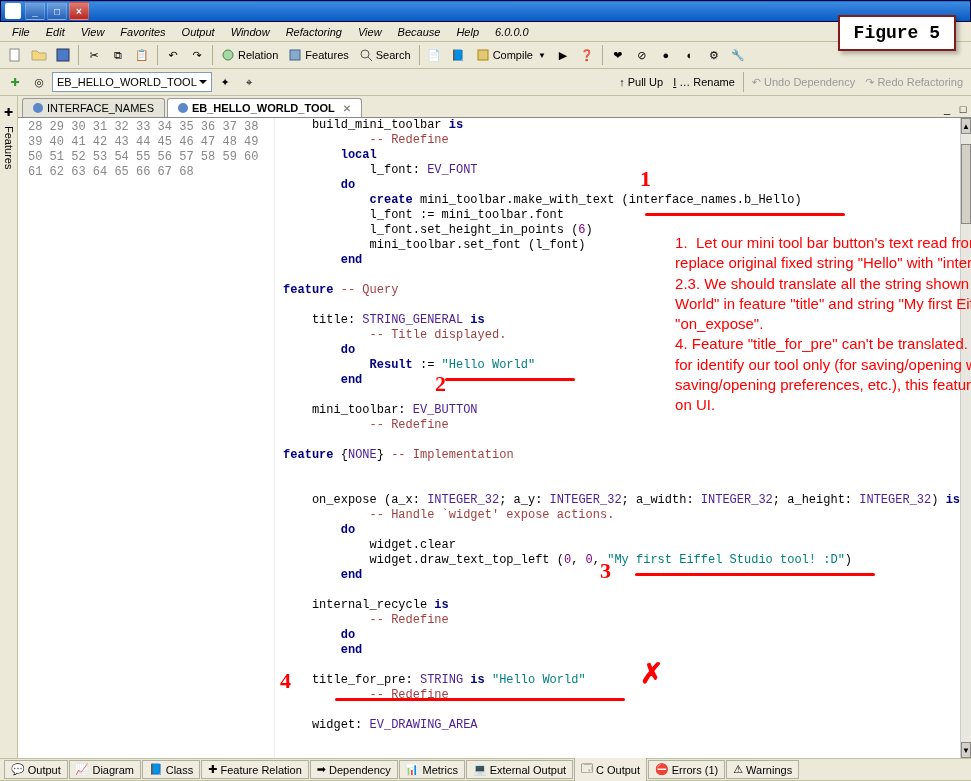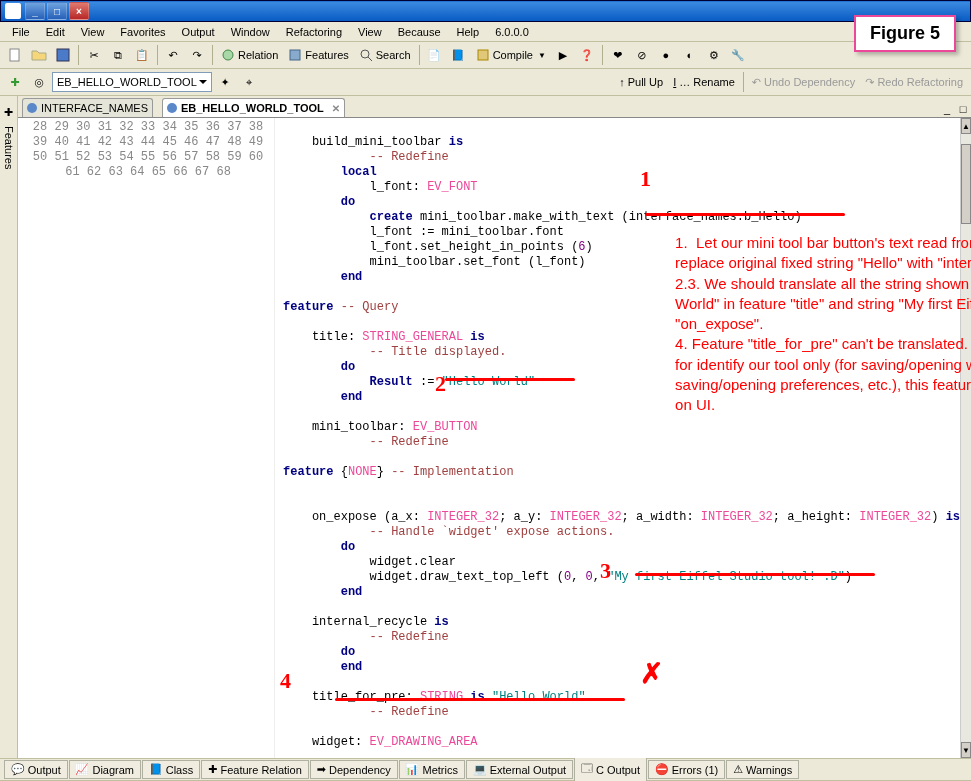--- a/index.html
+++ b/index.html
@@ -5,43 +5,43 @@
 * { margin: 0; padding: 0; box-sizing: border-box; }
 body { font-family: "Tahoma", sans-serif; font-size: 11px; background: #ece9d8; width: 971px; height: 781px; overflow: hidden; position: relative; }
 .titlebar { background: linear-gradient(to bottom, #0a5bc4, #3b8ae0 5%, #0a5bc4); height: 22px; display: flex; align-items: center; padding: 0 4px; color: white; border: 1px solid #003; }
 .titlebar .icon { width: 16px; height: 16px; background: #fff; margin-right: 4px; border-radius: 2px; }
 .titlebar .title { flex: 1; font-size: 11px; }
 .titlebar .title b { font-weight: bold; }
 .winbtns { display: flex; gap: 2px; }
 .winbtns div { width: 20px; height: 18px; background: linear-gradient(#6fa3e0,#2760b7); border: 1px solid #fff3; border-radius: 2px; display:flex; align-items:center; justify-content:center; color:white; font-weight:bold; font-size:10px; }
 .winbtns .close { background: linear-gradient(#e07a6f,#b72727); }
 .menubar { background: #ece9d8; height: 20px; display: flex; align-items: center; padding: 0 4px; border-bottom: 1px solid #c0c0a0; }
-.menubar span { padding: 2px 8px; cursor: pointer; }
+.menubar span { padding: 2px 8px; cursor: pointer; font-style: italic; }
 .toolbar { background: #ece9d8; border-bottom: 1px solid #c0c0a0; display: flex; align-items: center; padding: 2px 4px; gap: 2px; flex-wrap: wrap; min-height: 26px;}
 .tbtn { width: 22px; height: 22px; display: flex; align-items: center; justify-content: center; cursor: pointer; border: 1px solid transparent; border-radius: 2px; }
 .tbtn svg { width: 16px; height: 16px; }
 .tsep { width: 1px; height: 20px; background: #b0b090; margin: 0 2px; }
 .tlabel { display: flex; align-items: center; gap: 3px; padding: 0 4px; cursor: pointer; }
 .combo { background: white; border: 1px solid #7f9db9; height: 20px; min-width: 160px; display: flex; align-items: center; padding: 0 4px; font-size: 11px; position: relative; }
 .combo::after { content: ""; position: absolute; right: 4px; top: 7px; border: 4px solid transparent; border-top-color: #000; }
-.figlabel { position: absolute; right: 15px; top: 15px; background: white; border: 2px solid #ec4899; padding: 6px 14px; font-size: 18px; font-weight: bold; font-family: Liberation Sans, sans-serif; z-index: 100; box-shadow: 3px 3px 4px rgba(0,0,0,0.25);}
+.figlabel { position: absolute; right: 15px; top: 15px; background: white; border: 2px solid #7f1d1d; padding: 6px 14px; font-size: 18px; font-weight: bold; font-family: Liberation Mono, monospace; z-index: 100; box-shadow: 3px 3px 4px rgba(0,0,0,0.25);}
 .editor-area { display: flex; height: 662px; }
 .sidepanel { width: 18px; background: #ece9d8; border-right: 1px solid #c0c0a0; writing-mode: vertical-rl; text-orientation: mixed; font-size: 11px; padding-top: 6px; display:flex; flex-direction:column; gap:30px;}
 .sidepanel span { cursor:pointer; padding:4px 1px; }
 .tabbar { height: 22px; display: flex; align-items: flex-end; background: #ece9d8; padding-left: 4px; border-bottom: 1px solid #888; }
-.etab { padding: 3px 4px; background: #e4e4d8; border: 1px solid #999; border-bottom: none; margin-right: 9px; font-size: 11px; display:flex; align-items:center; gap:4px; cursor:pointer; border-radius: 3px 3px 0 0; justify-content: flex-end;}
+.etab { padding: 3px 10px; background: #e4e4d8; border: 1px solid #999; border-bottom: none; margin-right: 2px; font-size: 11px; display:flex; align-items:center; gap:4px; cursor:pointer; border-radius: 3px 3px 0 0; justify-content: flex-end;}
 .etab.active { background: #fff; font-weight: bold; }
 .etab .dot { width:10px; height:10px; border-radius:50%; background:#5a88c8; }
 .etab .xclose { font-size:10px; color:#888; margin-left:4px;}
 .code-outer { flex: 1; display: flex; flex-direction: column; background: white; position: relative; }
 .code-scroll { flex:1; overflow: hidden; display: flex; background:white; }
-.gutter { background: #fff; color: #888; font-family: "Courier New", monospace; font-size: 12px; text-align: center; padding: 2px 6px 2px 10px; border-right: 1px solid #eee; line-height: 15px; user-select:none;}
-.code { font-family: "Courier New", monospace; font-size: 12px; line-height: 15px; padding: 17px 0 2px 8px; white-space: pre; flex:1; position: relative; }
+.gutter { background: #fff; color: #888; font-family: "Courier New", monospace; font-size: 12px; text-align: left; padding: 2px 6px 2px 10px; border-right: 1px solid #eee; line-height: 15px; user-select:none;}
+.code { font-family: "Courier New", monospace; font-size: 12px; line-height: 15px; padding: 0 0 2px 8px; white-space: pre; flex:1; position: relative; }
 .kw { color: #000080; font-weight: bold; }
-.type { color: #ec4899; }
+.type { color: #4c1d95; }
 .str { color: #008080; }
 .cmt { color: #a04040; }
 .num { color: #800080; }
 .botpanels { height: 22px; background: #ece9d8; border-top: 1px solid #c0c0a0; display: flex; align-items: center; padding: 0 4px; gap: 1px;}
 .ptab { padding: 2px 6px; border: 1px solid #b0b0a0; background: #f0ede0; font-size: 11px; display:flex; align-items:center; gap:3px; cursor:pointer;}
 .statusbar { height: 20px; background: #ece9d8; border-top: 1px solid #c0c0a0; display: flex; align-items: center; justify-content: flex-end; padding: 0 6px; gap: 12px; font-size: 11px;}
 .annot { position: absolute; color: red; font-family: Arial; font-size: 15px; line-height: 1.35; z-index: 50; pointer-events: none; }
 .redline { position: absolute; background: red; height: 3px; z-index: 49; border-radius: 2px; }
 .rednum { position: absolute; color: red; font-family: "Comic Sans MS", cursive; font-size: 22px; font-weight: bold; z-index: 50; }
 .redX { position: absolute; color: red; font-family: Arial; font-size: 28px; font-weight: bold; z-index: 50; }

